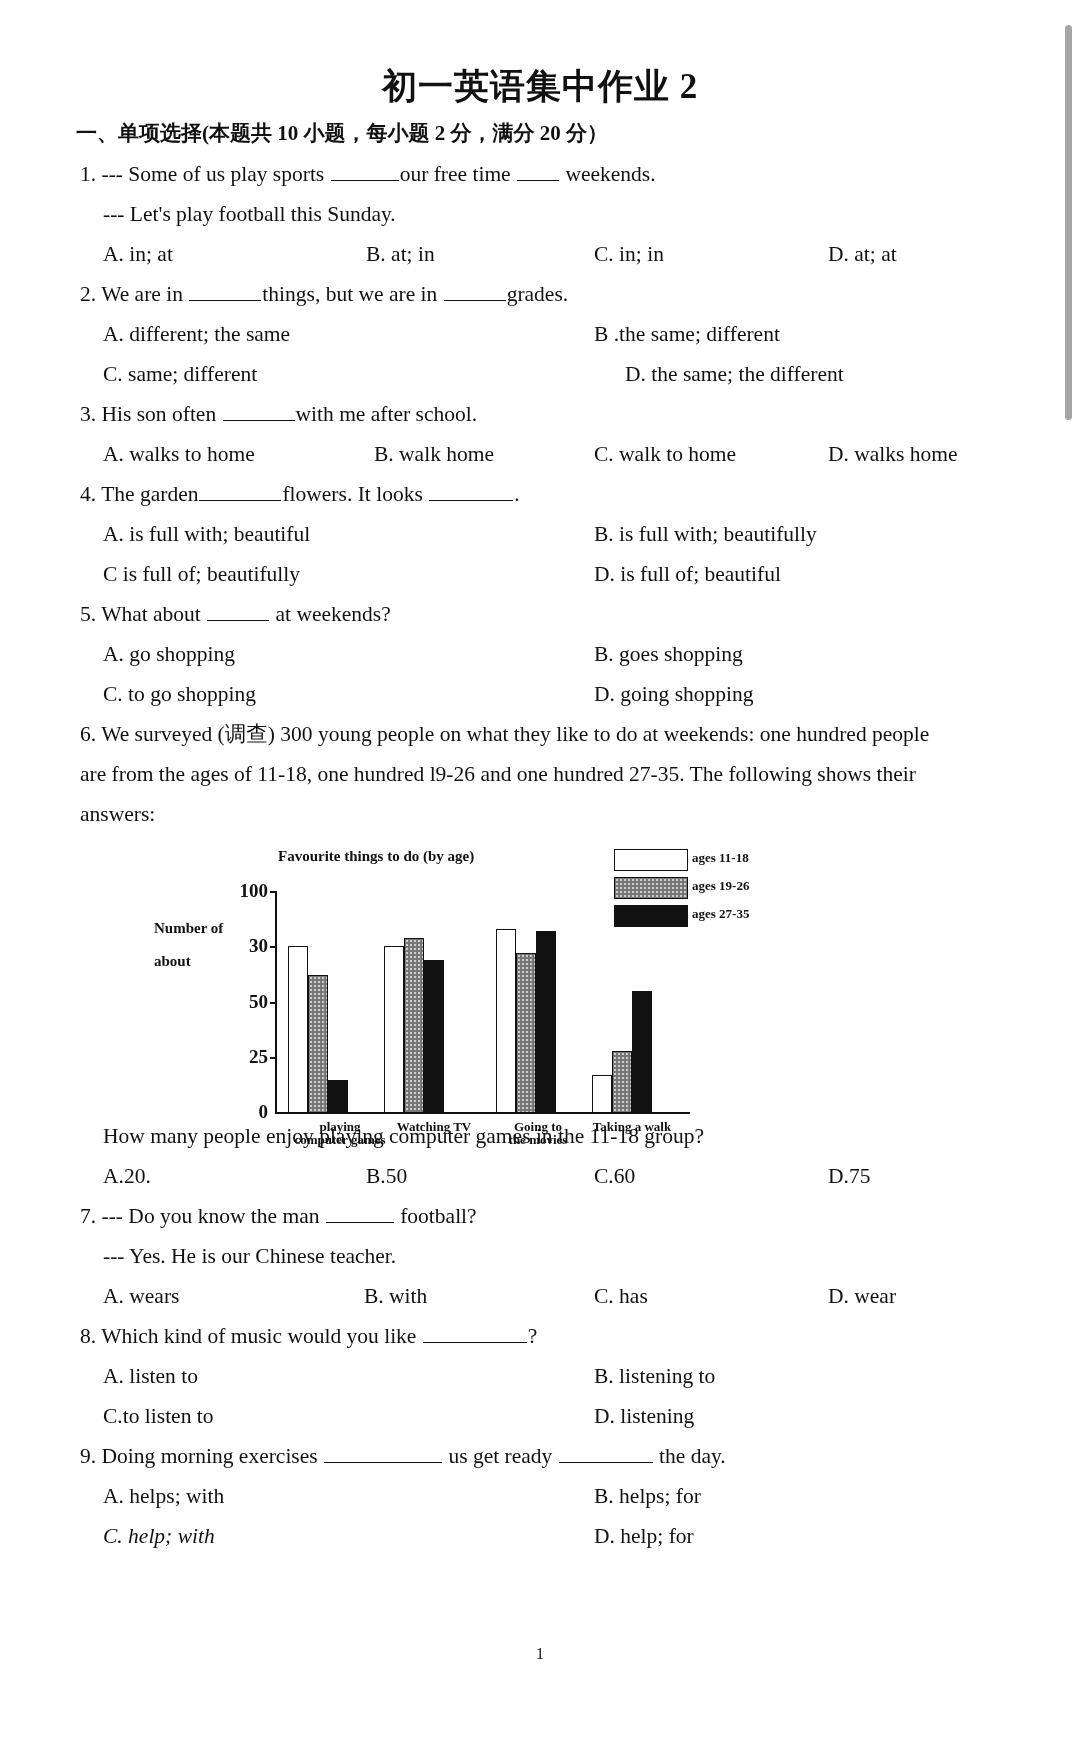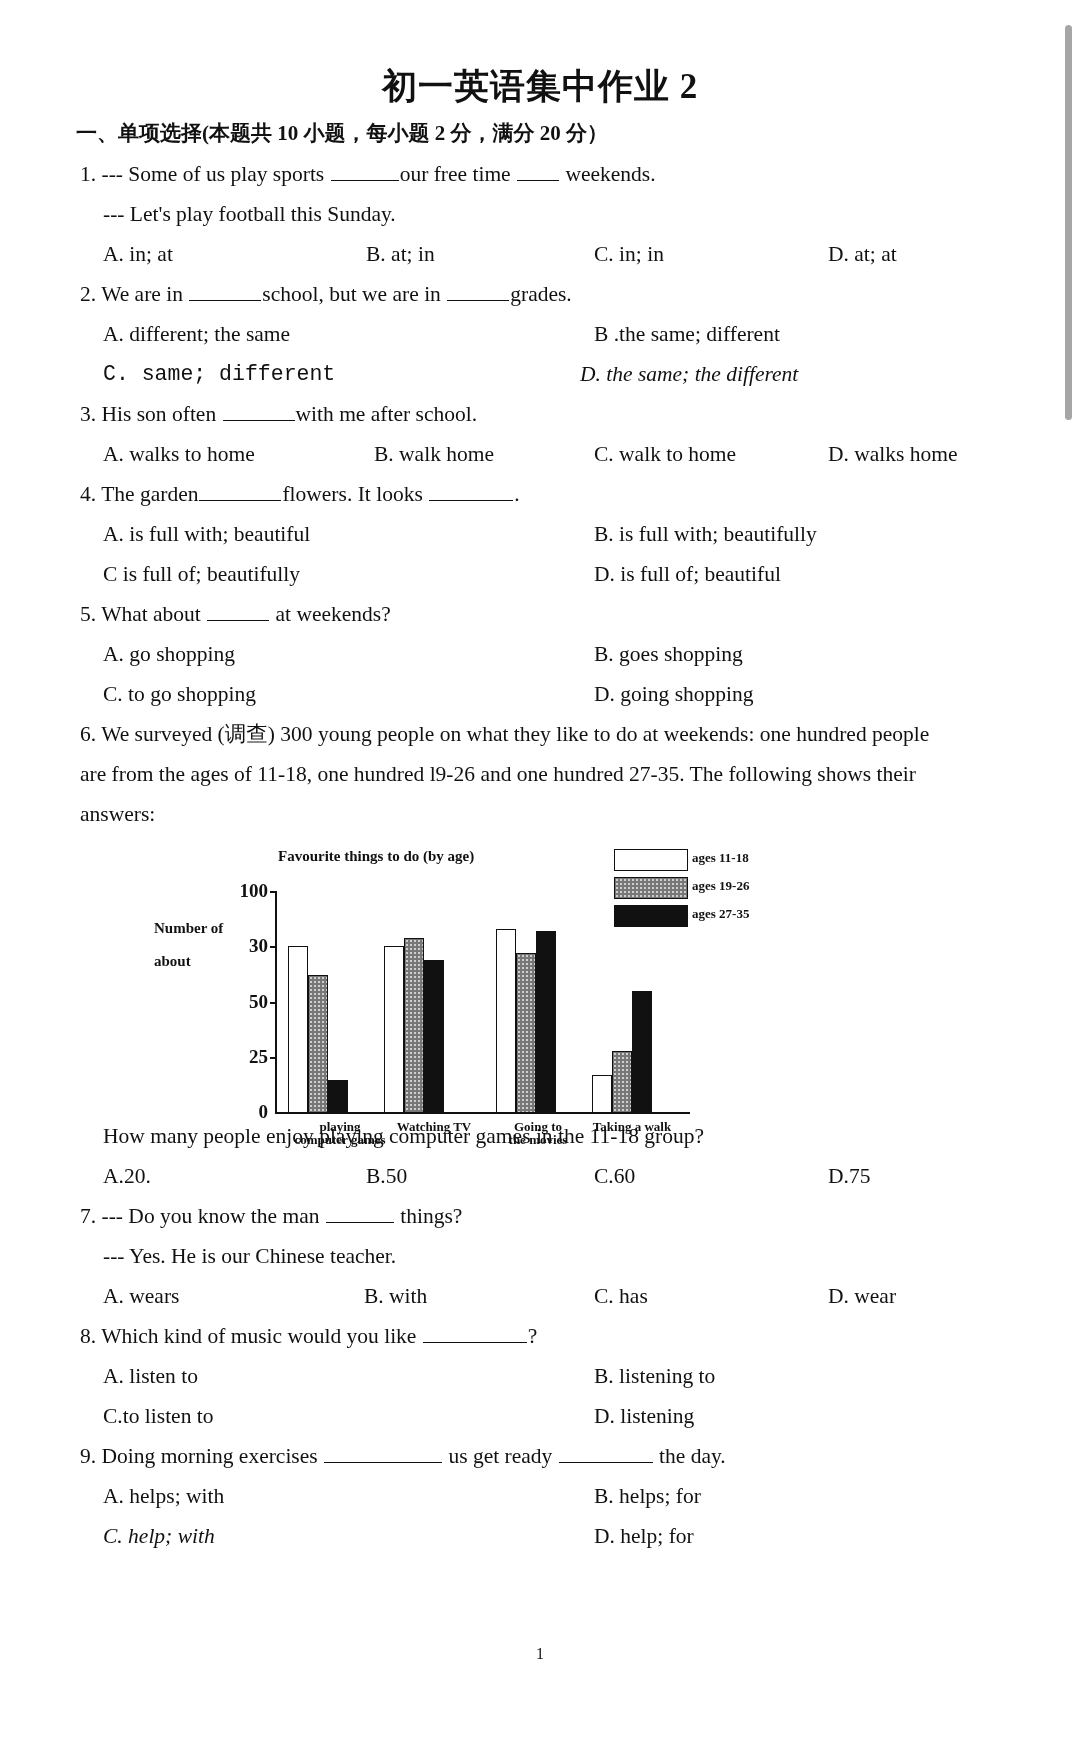--- a/index.html
+++ b/index.html
@@ -50,26 +50,26 @@
   <div class="line" style="left:103px; top:194px;">--- Let's play football this Sunday.</div>
   <div class="line" style="left:103px; top:234px;">A. in; at</div>
   <div class="line" style="left:366px; top:234px;">B. at; in</div>
   <div class="line" style="left:594px; top:234px;">C. in; in</div>
   <div class="line" style="left:828px; top:234px;">D. at; at</div>
 </div>
 
 <div>
   <div class="line" style="left:80px; top:274px;">
     <span>2.</span>
-    <span>We are in </span><span class="blank" style="width:72px"></span><span>school, but we are in </span><span class="blank" style="width:62px"></span><span>grades.</span>
+    <span>We are in </span><span class="blank" style="width:72px"></span><span>things, but we are in </span><span class="blank" style="width:62px"></span><span>grades.</span>
   </div>
   <div class="line" style="left:103px; top:314px;">A. different; the same</div>
   <div class="line" style="left:594px; top:314px;">B .the same; different</div>
-  <div class="line" style="left:103px; top:354px;font-family:Liberation Mono, monospace;">C. same; different</div>
-  <div class="line" style="left:580px; top:354px;font-style:italic;">D. the same; the different</div>
+  <div class="line" style="left:103px; top:354px;">C. same; different</div>
+  <div class="line" style="left:625px; top:354px;">D. the same; the different</div>
 </div>
 
 <div>
   <div class="line" style="left:80px; top:394px;">
     <span>3.</span>
     <span>His son often </span><span class="blank" style="width:72px"></span><span>with me after school.</span>
   </div>
   <div class="line" style="left:103px; top:434px;">A. walks to home</div>
   <div class="line" style="left:374px; top:434px;">B. walk home</div>
   <div class="line" style="left:594px; top:434px;">C. walk to home</div>
@@ -168,21 +168,21 @@
   <div class="line" style="left:103px; top:1116px;">How many people enjoy playing computer games in the 11-18 group?</div>
   <div class="line" style="left:103px; top:1156px;">A.20.</div>
   <div class="line" style="left:366px; top:1156px;">B.50</div>
   <div class="line" style="left:594px; top:1156px;">C.60</div>
   <div class="line" style="left:828px; top:1156px;">D.75</div>
 </div>
 
 <div>
   <div class="line" style="left:80px; top:1196px;">
     <span>7.</span>
-    <span>--- Do you know the man </span><span class="blank" style="width:68px"></span><span> things?</span>
+    <span>--- Do you know the man </span><span class="blank" style="width:68px"></span><span> football?</span>
   </div>
   <div class="line" style="left:103px; top:1236px;">--- Yes. He is our Chinese teacher.</div>
   <div class="line" style="left:103px; top:1276px;">A. wears</div>
   <div class="line" style="left:364px; top:1276px;">B. with</div>
   <div class="line" style="left:594px; top:1276px;">C. has</div>
   <div class="line" style="left:828px; top:1276px;">D. wear</div>
 </div>
 
 <div>
   <div class="line" style="left:80px; top:1316px;">

